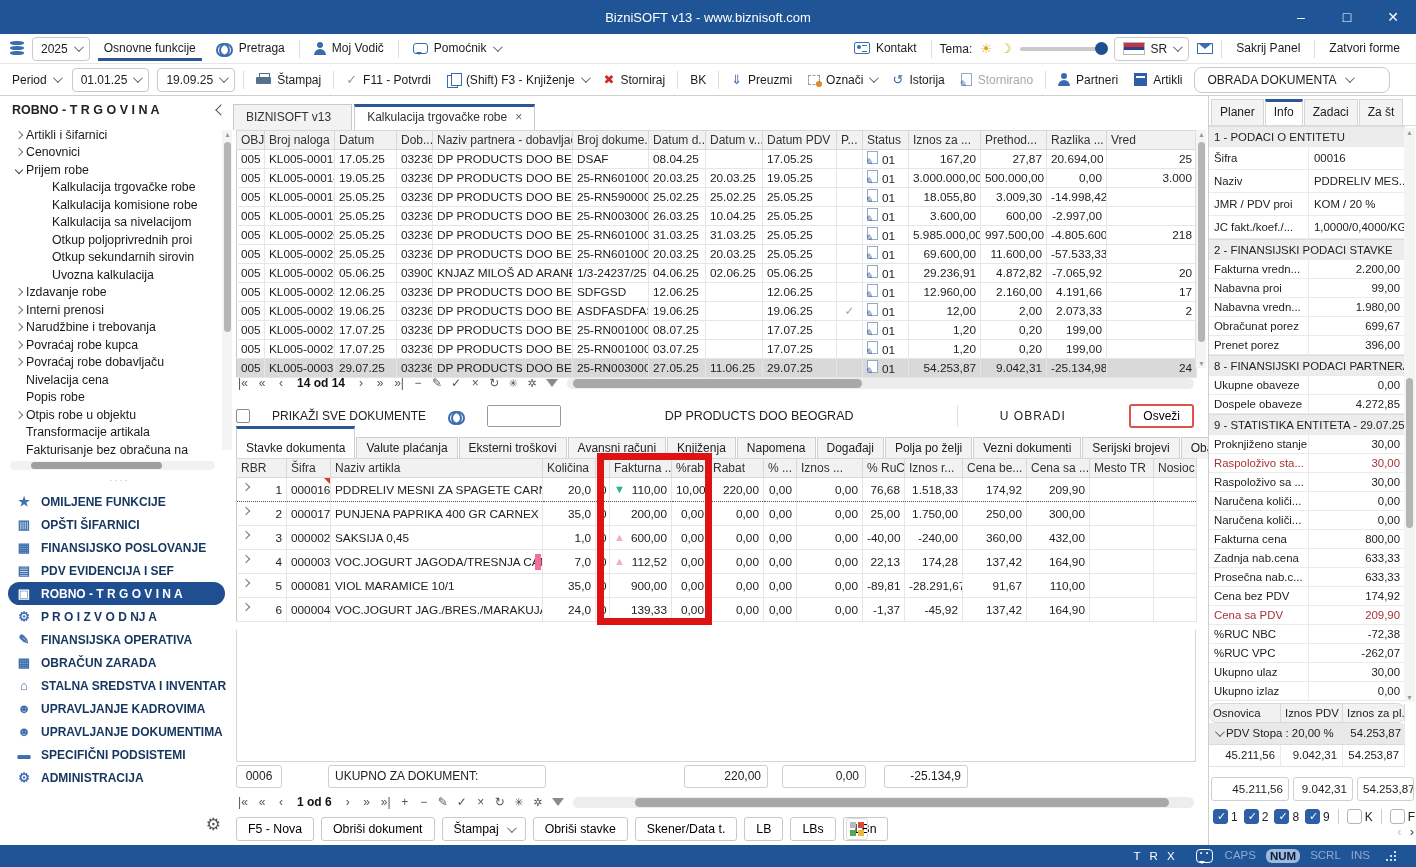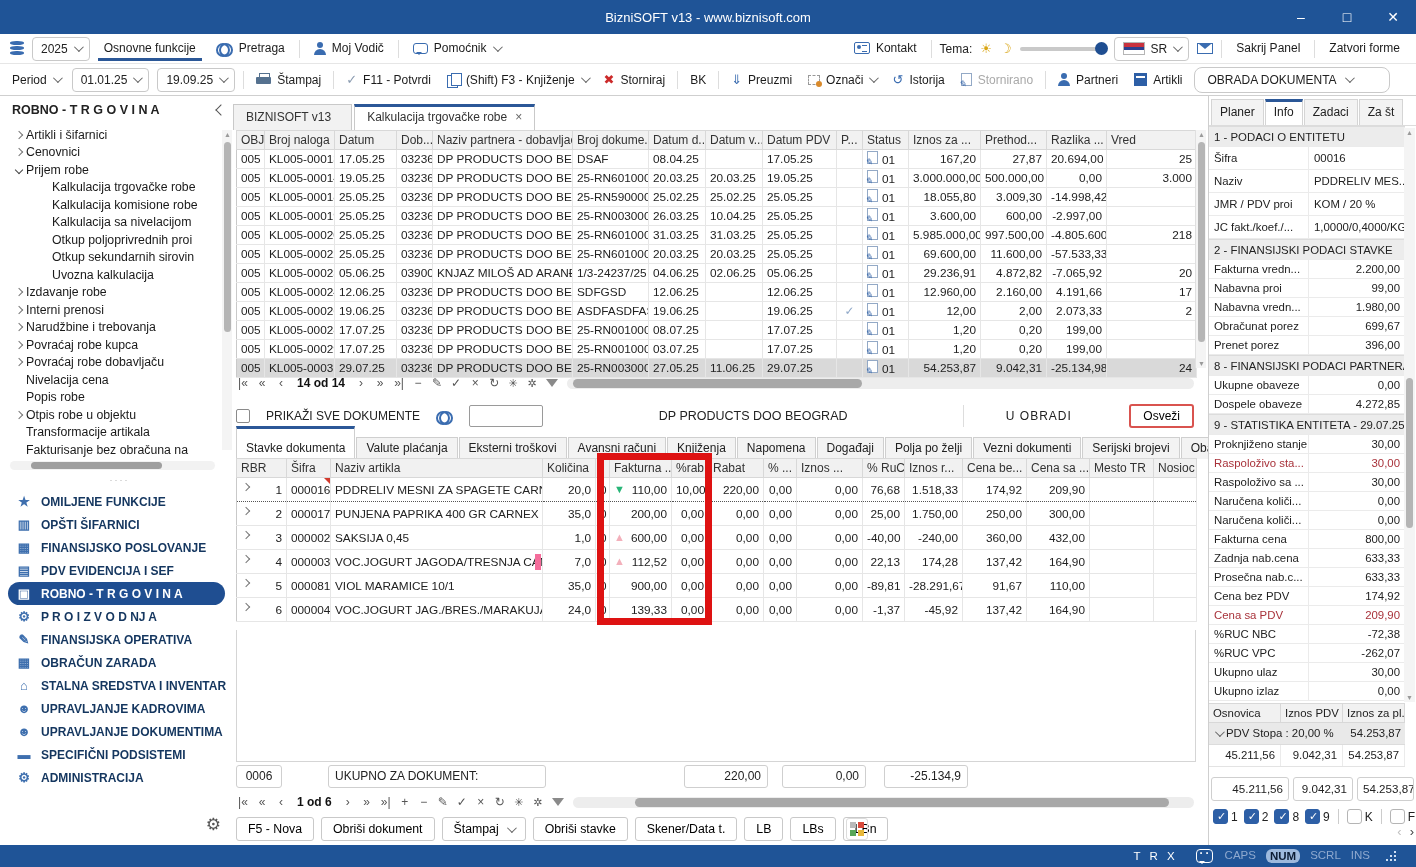--- a/index.html
+++ b/index.html
@@ -115,21 +115,21 @@
   .pager .pos { color:#111; font-weight:bold; margin:0 2px; }
   .pgi { min-width:10px; text-align:center; cursor:default; }
   .pg-first::before{content:"|\00AB";} .pg-prev2::before{content:"\00AB";} .pg-prev::before{content:"\2039";}
   .pg-next::before{content:"\203A";} .pg-next2::before{content:"\00BB";} .pg-last::before{content:"\00BB|";}
   .pg-plus::before{content:"+";} .pg-minus::before{content:"\2212";} .pg-edit::before{content:"\270E";}
   .pg-ok::before{content:"\2713";} .pg-x::before{content:"\00D7";} .pg-refresh::before{content:"\21BB";}
   .pg-star::before{content:"\2733"; font-size:11px;} .pg-star2::before{content:"\2732"; font-size:11px;}
   .hscroll { flex:1; height:11px; background:#ededed; border-radius:6px; position:relative; }
   .hscroll .hthumb { position:absolute; top:1px; height:9px; background:#a8a8a8; border-radius:5px; }
   
-  .filterbar { position:absolute; left:4px; right:14px; top:306px; height:28px; display:flex; align-items:center; gap:16px; }
+  .filterbar { position:absolute; left:4px; right:14px; top:306px; height:28px; display:flex; align-items:center; gap:22px; }
   .cb { width:14px; height:14px; border:1px solid #8a8a8a; background:#fff; border-radius:2px; flex:none; }
   .finput { width:74px; height:22px; border:1px solid #9a9a9a; border-radius:2px; background:#fff; font:inherit; padding:0 4px; }
   .partner-name { flex:1; text-align:center; font-size:12.5px; color:#222; }
   .uobradi { width:150px; text-align:center; letter-spacing:1px; color:#222; border-left:1px solid #ddd; padding:4px 0; }
   .osvezhi { border:2px solid #d9534f; border-radius:3px; background:#fff; padding:3px 12px; font:inherit; }
   
   .dtabs2 { position:absolute; left:4px; top:340px; height:23px; display:flex; align-items:flex-end; }
   .dtab { padding:3px 9px 4px; border:1px solid #cfcfcf; border-bottom:none; background:#f3f3f3; margin-right:1px; font-size:12px; color:#222; white-space:nowrap; }
   .dtab.active { background:#fff; border-top:3px solid #2b5797; padding-top:12px; }
   .grid2-wrap { position:absolute; left:4px; top:362px; width:960px; }
@@ -162,21 +162,21 @@
   .rrows { width:196px; }
   .prow { display:flex; height:19px; line-height:18px; border-bottom:1px solid #ebebeb; font-size:11.4px; }
   .prow .plabel { width:100px; border-right:1px solid #ebebeb; padding-left:5px; white-space:nowrap; overflow:hidden; flex:none; }
   .prow .pval { flex:1; text-align:right; padding-right:5px; white-space:nowrap; overflow:hidden; }
   .prow.lv { height:23px; line-height:22px; }
   .prow.lv .pval { text-align:left; padding-left:5px; }
   .prow.sect { background:#ececec; border-top:1px solid #dcdcdc; height:21px; line-height:20px; }
   .prow.sect .plabel { width:100%; border-right:none; }
   .prow.redrow .plabel, .prow.redrow .pval { color:#a8323a; }
   .pdvtable { width:196px; margin-top:2px; font-size:11.4px; }
-  .pdvhdr { display:flex; height:20px; line-height:19px; background:#f1f1f1; border-top:1px solid #d8d8d8; border-bottom:1px solid #d8d8d8; }
+  .pdvhdr { display:flex; height:20px; line-height:19px; background:#f1f1f1; border-top:1px solid #d8d8d8; border-bottom:1px solid #d8d8d8;border-radius:8px; }
   .pdvhdr span { padding-left:4px; border-right:1px solid #d8d8d8; white-space:nowrap; overflow:hidden; }
   .pdvgroup { display:flex; height:22px; line-height:21px; background:#e9e9e9; border-bottom:1px solid #dcdcdc; padding:0 4px; }
   .pdvgroup .gl { flex:1; white-space:nowrap; overflow:hidden; }
   .pdvrow { display:flex; height:22px; line-height:21px; border-bottom:1px solid #e3e3e3; }
   .pdvrow span { text-align:right; padding-right:5px; border-right:1px solid #ebebeb; white-space:nowrap; }
   .c1 { width:72px; } .c2 { width:62px; } .c3 { flex:1; }
   .rtotals { display:flex; gap:4px; margin:10px 2px 0 2px; }
   .rtot { border:1px solid #cfcfcf; border-radius:3px; height:24px; line-height:22px; text-align:right; padding:0 5px; font-size:11.6px; white-space:nowrap; overflow:hidden; }
   .rchecks { display:flex; align-items:center; margin:8px 0 0 4px; font-size:12px; }
   .rchk { display:flex; align-items:center; gap:3px; margin-right:6px; }

